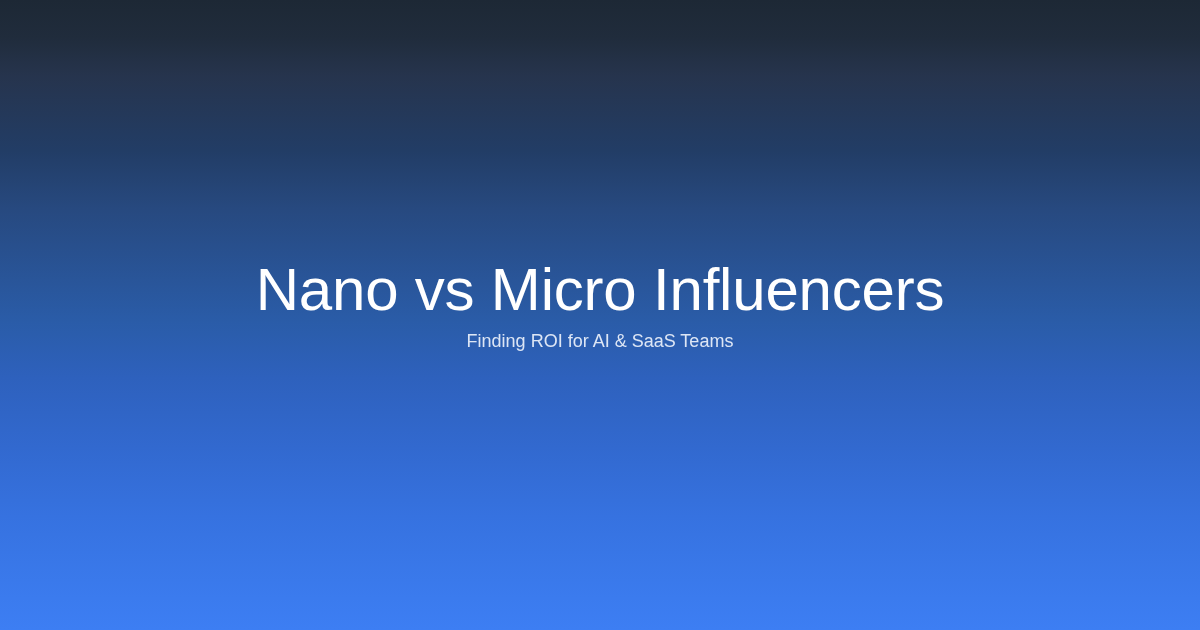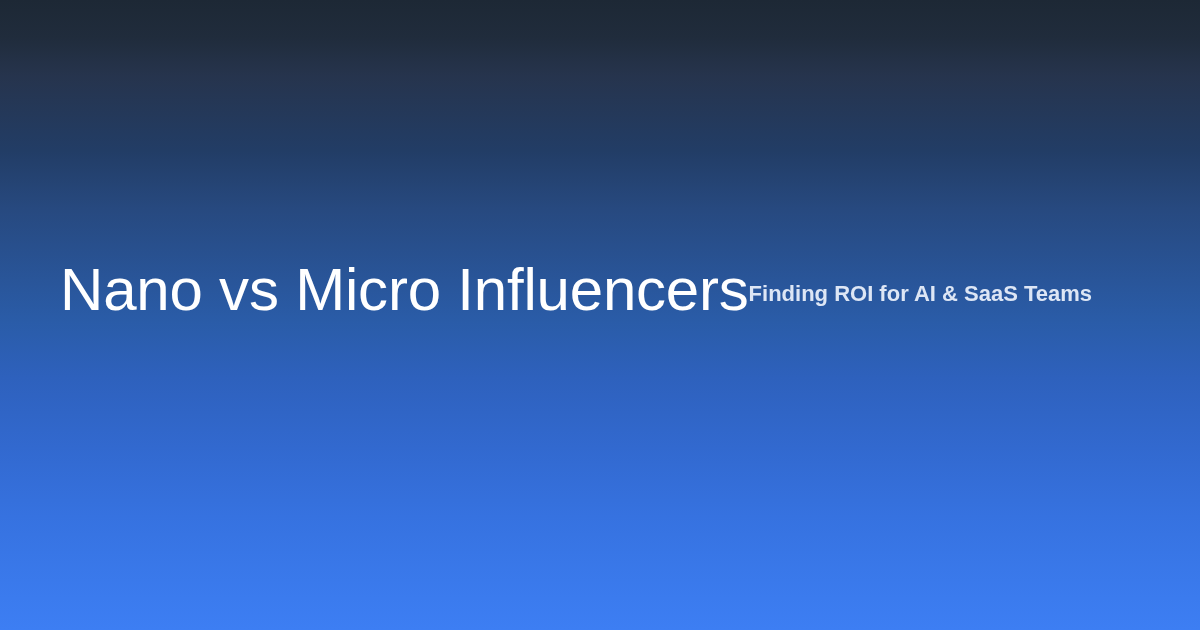--- a/index.html
+++ b/index.html
@@ -40,43 +40,43 @@
       #3d7ef3 100%
     );
   }
 
   .hero {
     position: absolute;
     left: 0;
     right: 0;
     top: 258px;
     display: flex;
-    flex-direction: row;
+    flex-direction: column;
     align-items: center;
     text-align: center;
     padding: 0 60px;
     box-sizing: border-box;
   }
 
   .hero-title {
     margin: 0;
     font-family: "Liberation Sans", sans-serif;
     font-size: 60px;
     font-weight: 400;
     line-height: 1.08;
     letter-spacing: -0.2px;
     color: #ffffff;
     white-space: nowrap;
   }
 
   .hero-subtitle {
     margin: 8px 0 0 0;
     font-family: "Liberation Sans", sans-serif;
-    font-size: 22px;
-    font-weight: 700;
+    font-size: 18px;
+    font-weight: 400;
     line-height: 1.2;
     letter-spacing: 0px;
     color: #dde6f5;
     white-space: nowrap;
   }
 </style>
 </head>
 <body>
 
 <div class="card">

